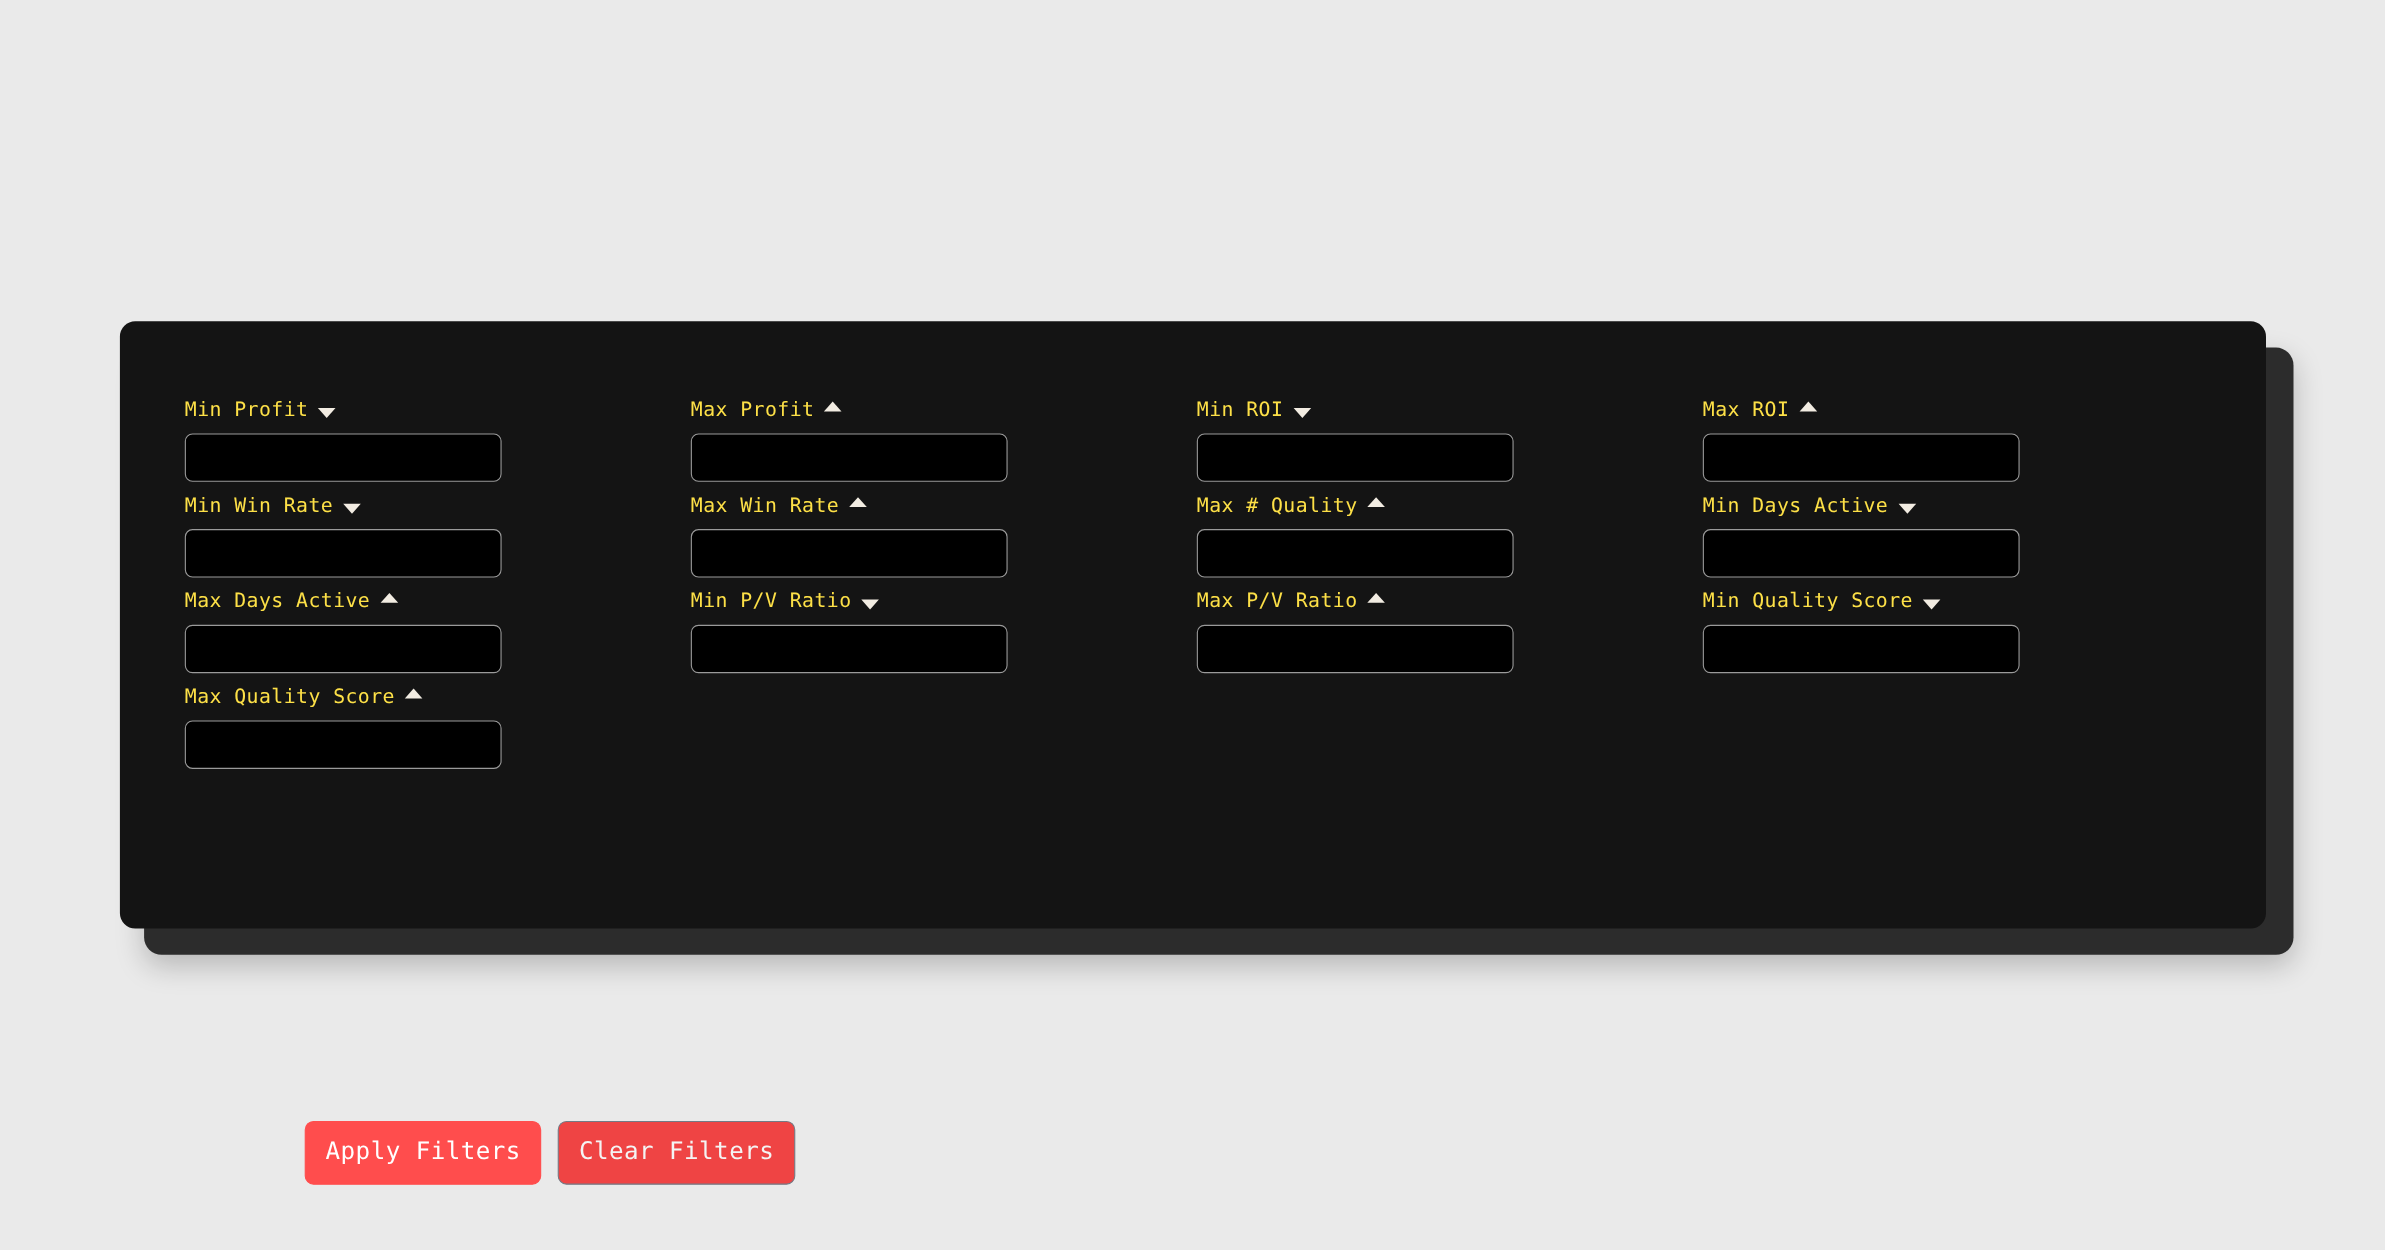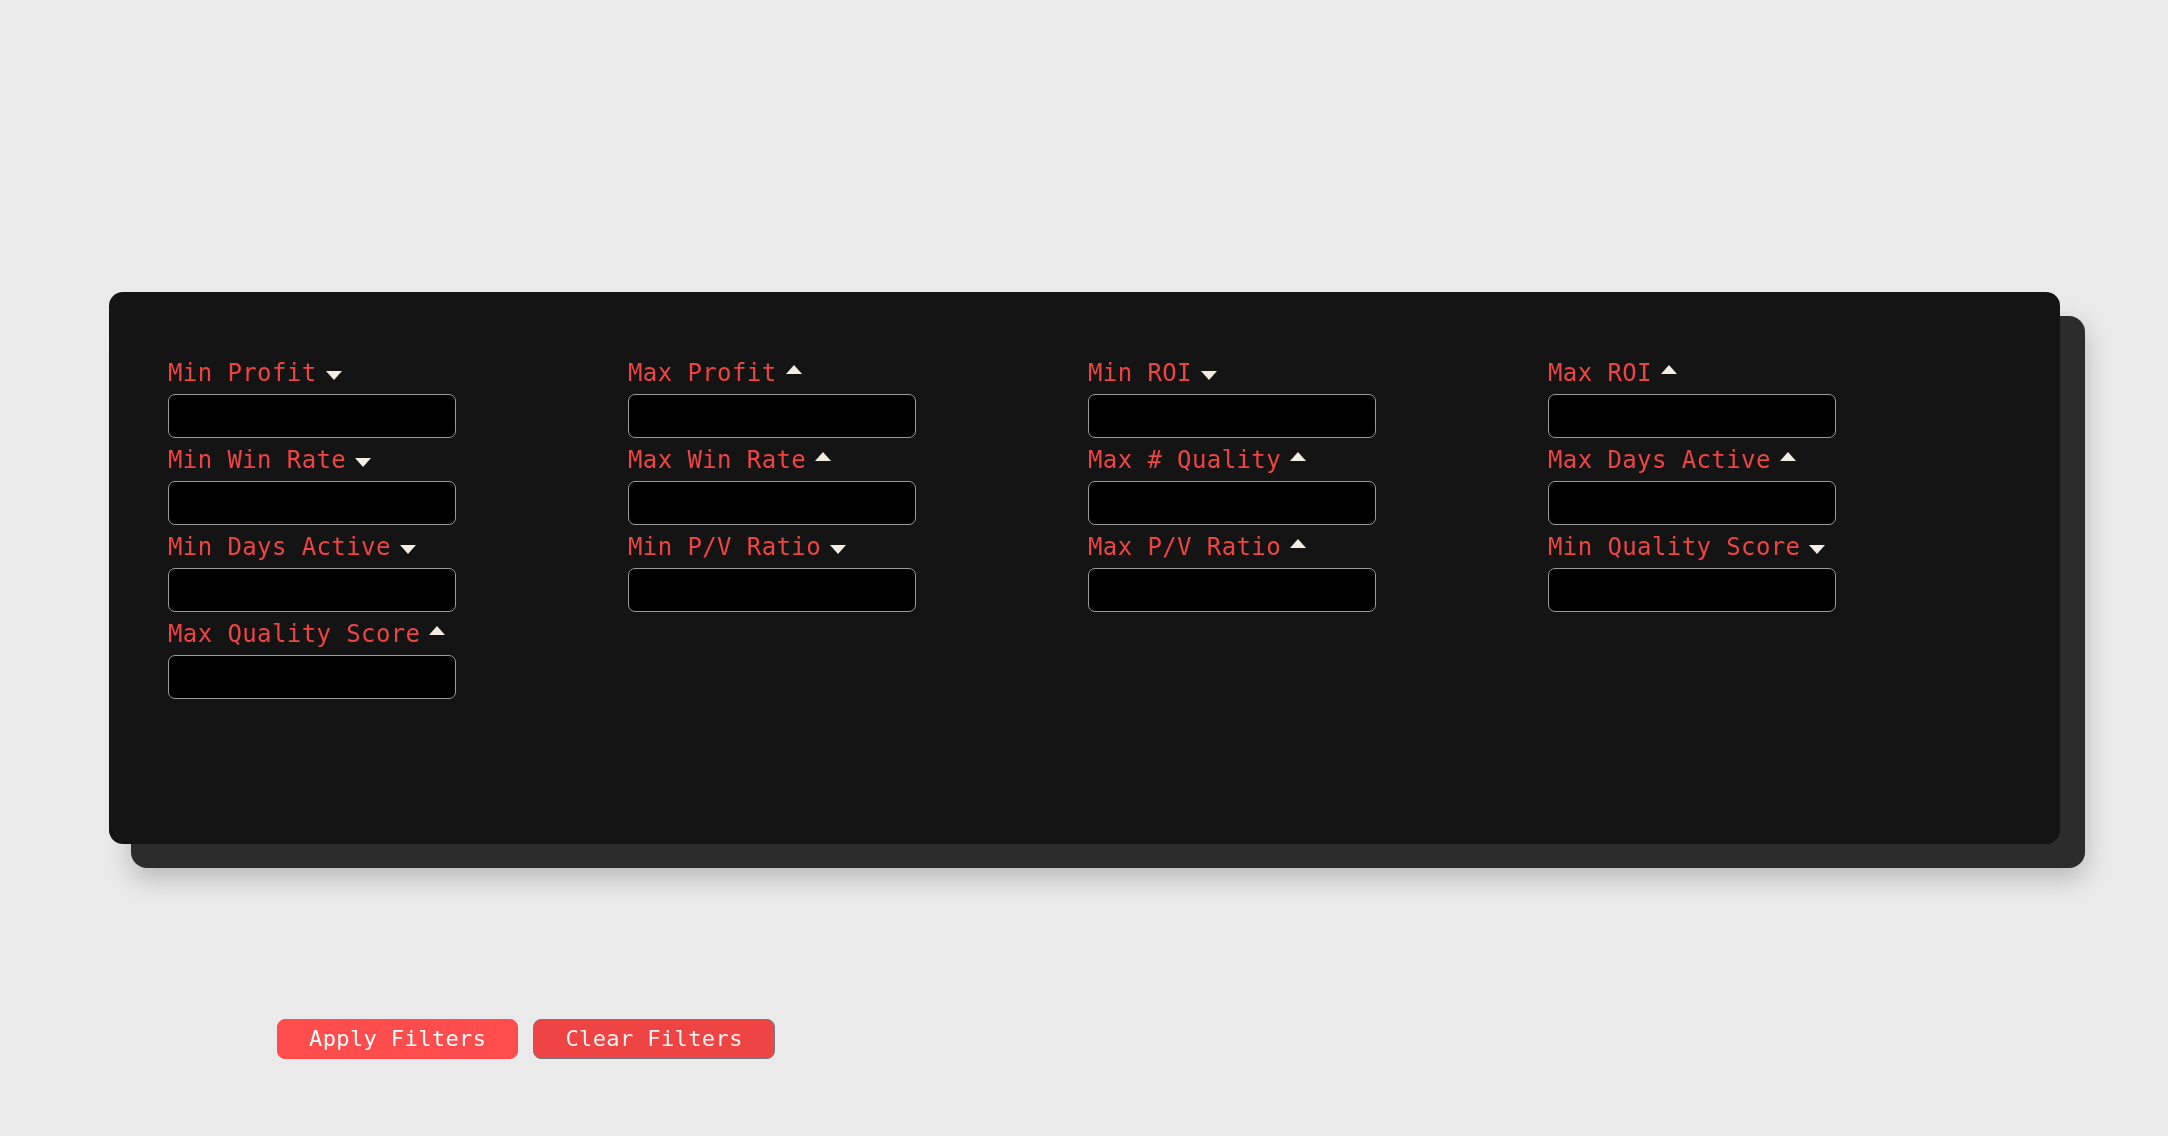--- a/index.html
+++ b/index.html
@@ -60,22 +60,22 @@
     grid-auto-rows: 87px;
     column-gap: 0px;
     row-gap: 0px;
   }
 
   .field {
     width: 288px;
   }
 
   .field-label {
-    color: #ef4444;
-    font-size: 24px;
+    color: #fde047;
+    font-size: 18px;
     line-height: 24px;
     letter-spacing: 0.4px;
     white-space: nowrap;
     display: flex;
     align-items: center;
     gap: 9px;
     margin: 0 0 9px 0;
     user-select: none;
   }
 
@@ -123,22 +123,22 @@
     align-items: center;
     gap: 15px;
   }
 
   .btn {
     font-family: "DejaVu Sans Mono", "Liberation Mono", monospace;
     font-size: 22px;
     line-height: 1;
     letter-spacing: 0.4px;
     border-radius: 8px;
-    padding: 0 31px;
-    height: 40px;
+    padding: 0 18px;
+    height: 58px;
     display: inline-flex;
     align-items: center;
     justify-content: center;
     cursor: pointer;
     box-sizing: border-box;
     white-space: nowrap;
   }
 
   .btn-apply {
     background: #ff4d4d;
@@ -206,29 +206,29 @@
         </div>
         <div class="field">
           <div class="field-label">
             <span>Max # Quality</span>
             <span class="sort-arrow up"></span>
           </div>
           <input type="text" class="field-input" placeholder="" style="">
         </div>
         <div class="field">
           <div class="field-label">
+            <span>Min Days Active</span>
+            <span class="sort-arrow down"></span>
+          </div>
+          <input type="text" class="field-input" placeholder="" style="">
+        </div>
+        <div class="field">
+          <div class="field-label">
             <span>Max Days Active</span>
             <span class="sort-arrow up"></span>
-          </div>
-          <input type="text" class="field-input" placeholder="" style="">
-        </div>
-        <div class="field">
-          <div class="field-label">
-            <span>Min Days Active</span>
-            <span class="sort-arrow down"></span>
           </div>
           <input type="text" class="field-input" placeholder="" style="">
         </div>
         <div class="field">
           <div class="field-label">
             <span>Min P/V Ratio</span>
             <span class="sort-arrow down"></span>
           </div>
           <input type="text" class="field-input" placeholder="" style="">
         </div>

